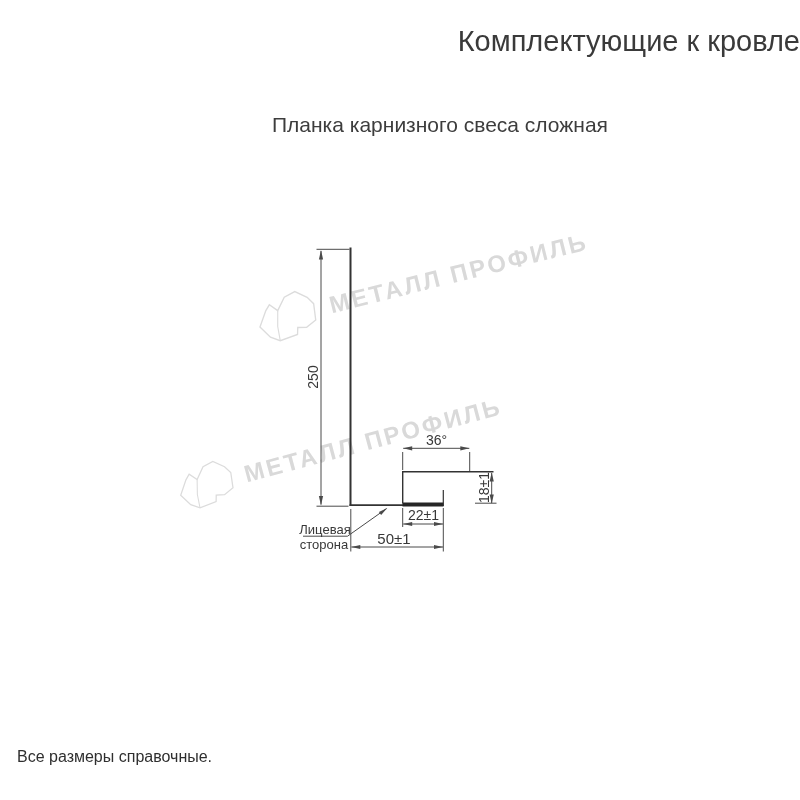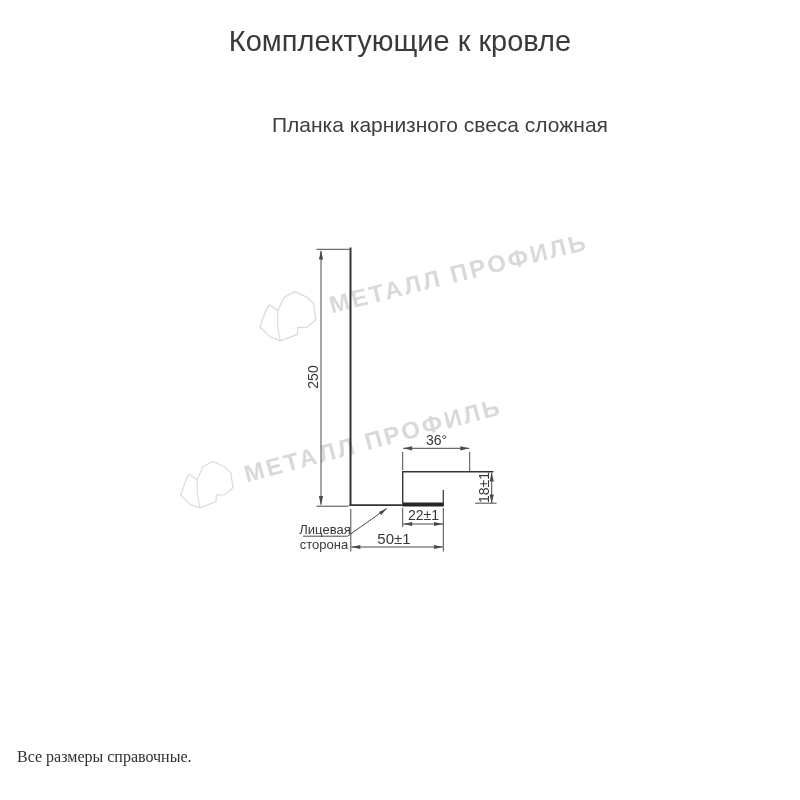--- a/index.html
+++ b/index.html
@@ -1,38 +1,38 @@
 <!DOCTYPE html>
 <html><head>
 <meta charset="utf-8">
 <style>
   html,body{margin:0;padding:0;}
   body{width:800px;height:800px;background:#ffffff;font-family:"Liberation Sans",sans-serif;}
   .page{position:relative;width:800px;height:800px;background:#ffffff;overflow:hidden;}
 
-  .title{position:absolute;left:0;top:24px;width:800px;text-align:center;
+  .title{position:absolute;left:0;top:24px;width:800px;text-align:right;
          font-size:29px;line-height:34px;font-weight:400;color:#3a3a3a;margin:0;}
 
   .subtitle{position:absolute;left:12px;top:112px;width:796px;text-align:center;
             font-size:21px;line-height:25px;font-weight:400;color:#3d3d3d;margin-left:30px;}
 
   .watermark{position:absolute;display:flex;align-items:center;white-space:nowrap;
              transform-origin:left center;pointer-events:none;}
   .watermark .wm-text{font-size:24px;font-weight:700;letter-spacing:2.5px;color:#d9d9d9;}
   .wm-1{left:256px;top:299px;gap:12px;transform:rotate(-14deg);}
   .wm-2{left:177px;top:469px;gap:10px;transform:rotate(-15deg);}
   .wm-logo{flex:0 0 auto;}
 
   .drawing{position:absolute;left:0;top:0;}
   .drawing text{font-family:"Liberation Sans",sans-serif;fill:#383838;}
   .dim-label{font-size:14px;}
   .dim-label-lg{font-size:15px;}
   .leader-label{font-size:13px;}
 
-  .footer{position:absolute;left:17px;top:746px;font-size:16px;line-height:21.5px;color:#2f2f2f;font-family:Liberation Serif, serif;}
+  .footer{position:absolute;left:17px;top:746px;font-size:16px;line-height:21.5px;color:#2f2f2f;}
   .footer div{white-space:nowrap;}
 </style>
 </head>
 <body>
 
 <div class="page">
 
   <h1 class="title">Комплектующие к кровле</h1>
 
   <div class="subtitle">

